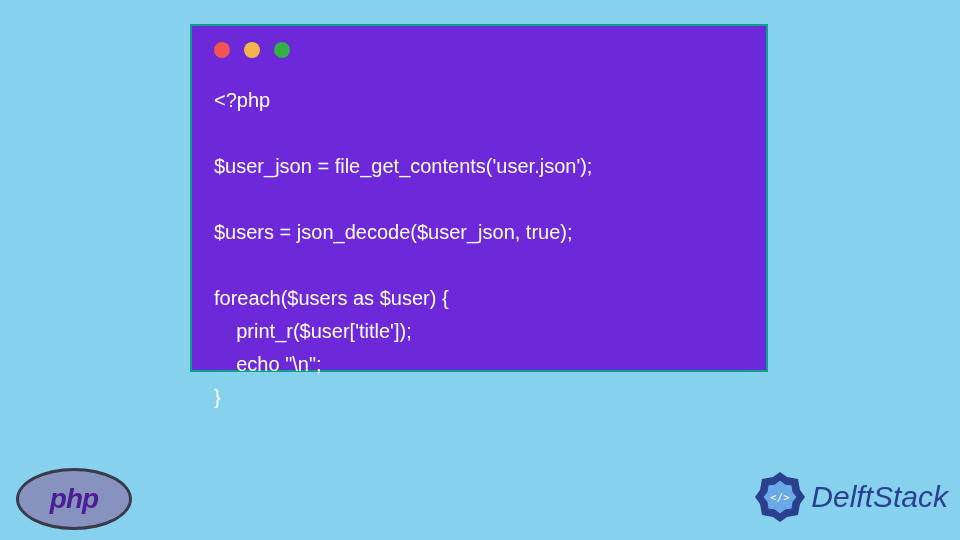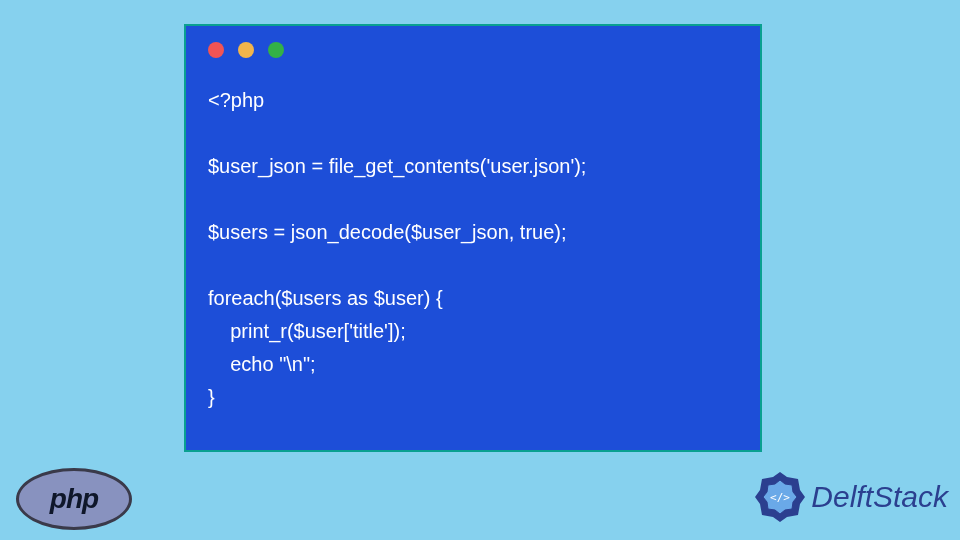--- a/index.html
+++ b/index.html
@@ -5,25 +5,25 @@
   * { margin: 0; padding: 0; box-sizing: border-box; }
   body {
     width: 960px;
     height: 540px;
     background: #86d1ee;
     position: relative;
     font-family: Arial, Helvetica, sans-serif;
   }
   .code-window {
     position: absolute;
-    left: 184px;
+    left: 190px;
     top: 24px;
     width: 578px;
-    height: 428px;
-    background: #1d4ed8;
+    height: 348px;
+    background: #6d28d9;
     border: 2px solid #0aa090;
   }
   .traffic-dots {
     display: flex;
     gap: 14px;
     padding: 16px 0 0 22px;
     align-items: center;
   }
   .dot {
     width: 16px;
@@ -52,21 +52,21 @@
     width: 116px;
     height: 62px;
     background: #8892bf;
     border-radius: 50%;
     border: 3px solid #3a3a4a;
     display: flex;
     align-items: center;
     justify-content: center;
   }
   .php-text {
-    color: #0f172a;
+    color: #4c1d95;
     font-weight: bold;
     font-size: 28px;
     font-style: italic;
     letter-spacing: -1px;
   }
   .delft-logo {
     position: absolute;
     right: 12px;
     bottom: 16px;
     display: flex;

